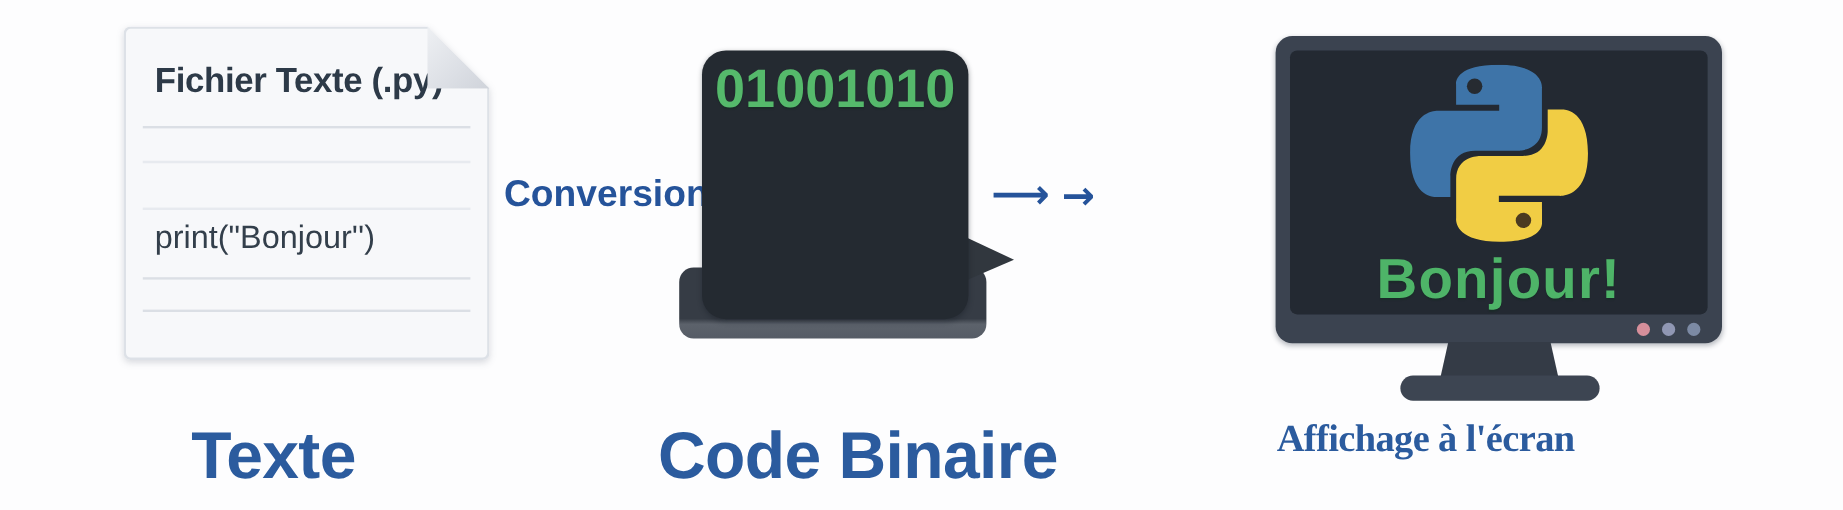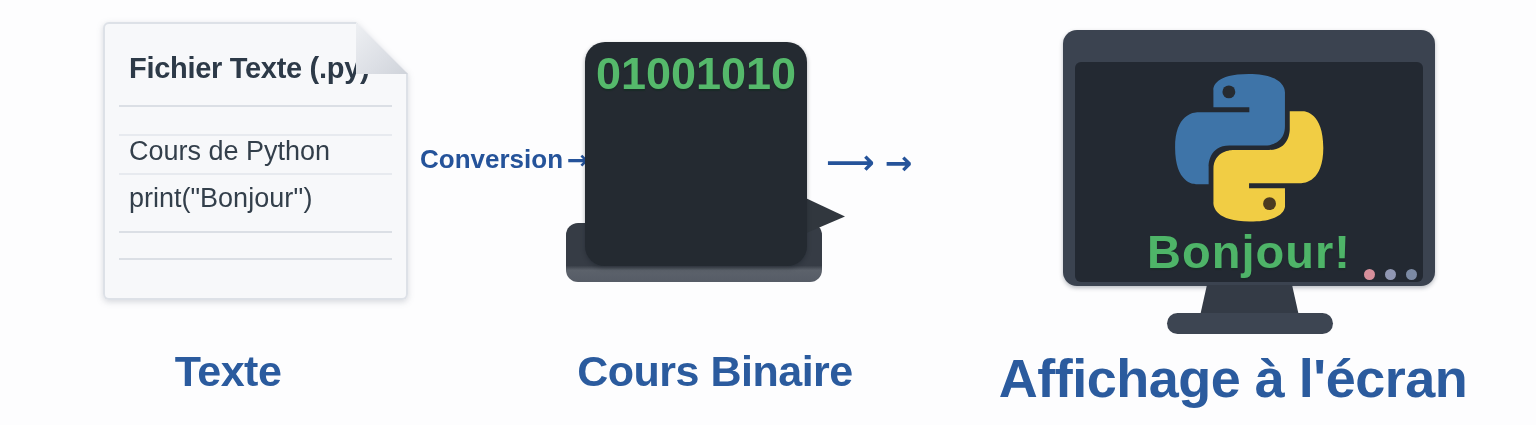--- a/index.html
+++ b/index.html
@@ -34,21 +34,21 @@
   .rule{position:absolute;left:16px;right:16px;height:2px;background:#dbdfe5;}
   .rule.faint{opacity:.55;}
   .paper-title{position:absolute;left:26px;top:30px;font-size:29px;font-weight:bold;
     color:#2d3a48;letter-spacing:-.3px;}
   .paper-line{position:absolute;left:26px;font-size:27px;color:#333f4b;}
 
   
   .flow{position:absolute;display:flex;align-items:center;color:var(--accent-blue);
     font-weight:bold;}
   .flow .arr{font-family:"DejaVu Sans",sans-serif;font-weight:bold;}
-  .flow-conversion{left:420px;top:144px;font-size:26px;gap:4px;}
+  .flow-conversion{left:420px;top:144px;font-size:31px;gap:4px;}
   .flow-result{left:826px;top:142px;font-size:33px;gap:10px;}
   .flow-result .long-arr{font-size:34px;}
 
   
   .binary-base{position:absolute;left:566px;top:223px;width:256px;height:59px;
     border-radius:12px;
     background:linear-gradient(180deg,#363c45 0%,#363c45 72%,#5c626b 80%,#565c66 100%);}
   .binary-tail{position:absolute;left:797px;top:192px;width:48px;height:47px;
     background:#31373e;clip-path:polygon(0 4%,100% 52%,0 96%);}
   .binary-block{position:absolute;left:585px;top:42px;width:222px;height:224px;
@@ -56,55 +56,54 @@
     box-shadow:0 2px 4px rgba(20,25,35,.35);}
   .brow{font-size:45px;line-height:53px;font-weight:bold;text-align:center;
     color:var(--binary-green);letter-spacing:0;
     text-shadow:0 2px 1px rgba(10,45,22,.35);}
 
   
   .monitor{position:absolute;left:1063px;top:30px;width:372px;height:256px;
     background:var(--bezel);border-radius:14px;box-shadow:0 2px 4px rgba(30,40,55,.3);}
   .screen{position:absolute;left:12px;top:12px;width:348px;height:220px;
     background:var(--screen-dark);border-radius:6px;display:flex;flex-direction:column;
-    align-items:center;justify-content:flex-start;overflow:hidden;margin-top:20px;}
+    align-items:center;justify-content:flex-start;overflow:hidden;}
   .screen svg{margin-top:12px;}
   .bonjour{font-size:47px;font-weight:bold;color:var(--bonjour-green);
     letter-spacing:1px;margin-top:2px;text-shadow:0 2px 1px rgba(10,45,22,.3);}
   .dots{position:absolute;right:18px;bottom:6px;display:flex;gap:10px;}
   .dot{width:11px;height:11px;border-radius:50%;}
   .dot-1{background:var(--dot-pink);}
   .dot-2{background:var(--dot-lavender);}
   .dot-3{background:var(--dot-blue);}
   .monitor-neck{position:absolute;left:1200px;top:285px;width:99px;height:31px;
     background:#343b46;clip-path:polygon(7% 0,93% 0,100% 100%,0 100%);}
   .monitor-base{position:absolute;left:1167px;top:313px;width:166px;height:21px;
     border-radius:11px;background:#3d4552;}
 
   
-  .caption{position:absolute;top:347px;transform:translateX(-50%);font-size:43px;
+  .caption{position:absolute;top:347px;transform:translateX(-50%);font-size:55px;
     font-weight:bold;color:var(--caption-blue);white-space:nowrap;letter-spacing:-.5px;}
   .caption-texte{left:228px;}
   .caption-code{left:715px;}
-  .caption-affichage{left:1233px;font-size:54px;}
+  .caption-affichage{left:1188px;font-size:32px;font-family:Liberation Serif, serif;}
 </style>
 </head>
 <body>
 
 <div class="canvas">
 
   <div class="paper-wrap">
     <div class="paper">
       <div class="rule" style="top:83px"></div>
       <div class="rule faint" style="top:112px"></div>
       <div class="rule faint" style="top:151px"></div>
       <div class="rule" style="top:209px"></div>
       <div class="rule" style="top:236px"></div>
       <div class="paper-title">Fichier Texte (.py)</div>
-      <div class="paper-line" style="top:114px">Cours de Python</div>
       <div class="paper-line" style="top:161px">print("Bonjour'')</div>
     </div>
     <div class="paper-fold"></div>
   </div>
 
   <div class="flow flow-conversion">
     <span>Conversion</span>
     <span class="arr">→</span>
   </div>
 
@@ -132,16 +131,16 @@
     <div class="dots">
       <span class="dot dot-1"></span>
       <span class="dot dot-2"></span>
       <span class="dot dot-3"></span>
     </div>
   </div>
   <div class="monitor-neck"></div>
   <div class="monitor-base"></div>
 
   <div class="caption caption-texte">Texte</div>
-  <div class="caption caption-code">Cours Binaire</div>
+  <div class="caption caption-code">Code Binaire</div>
   <div class="caption caption-affichage">Affichage à l'écran</div>
 
 </div>
 
 </body></html>

